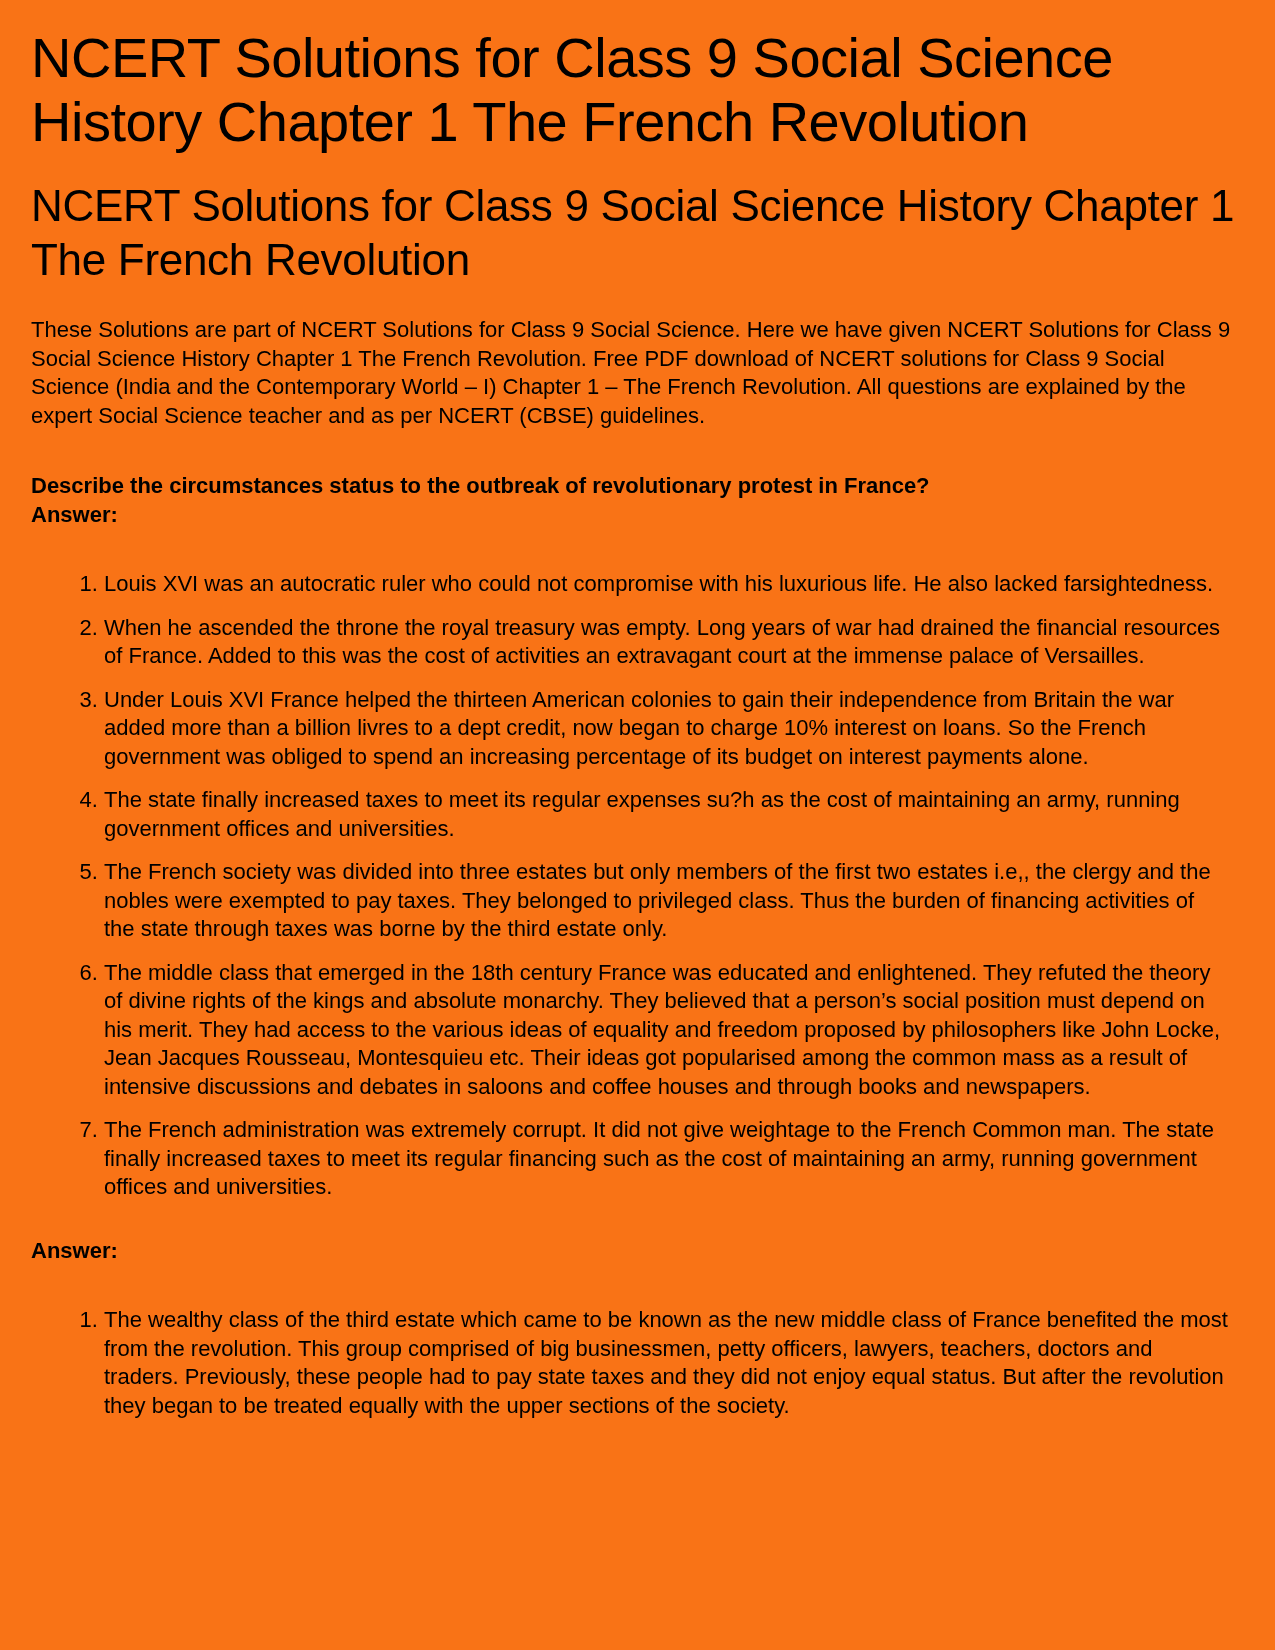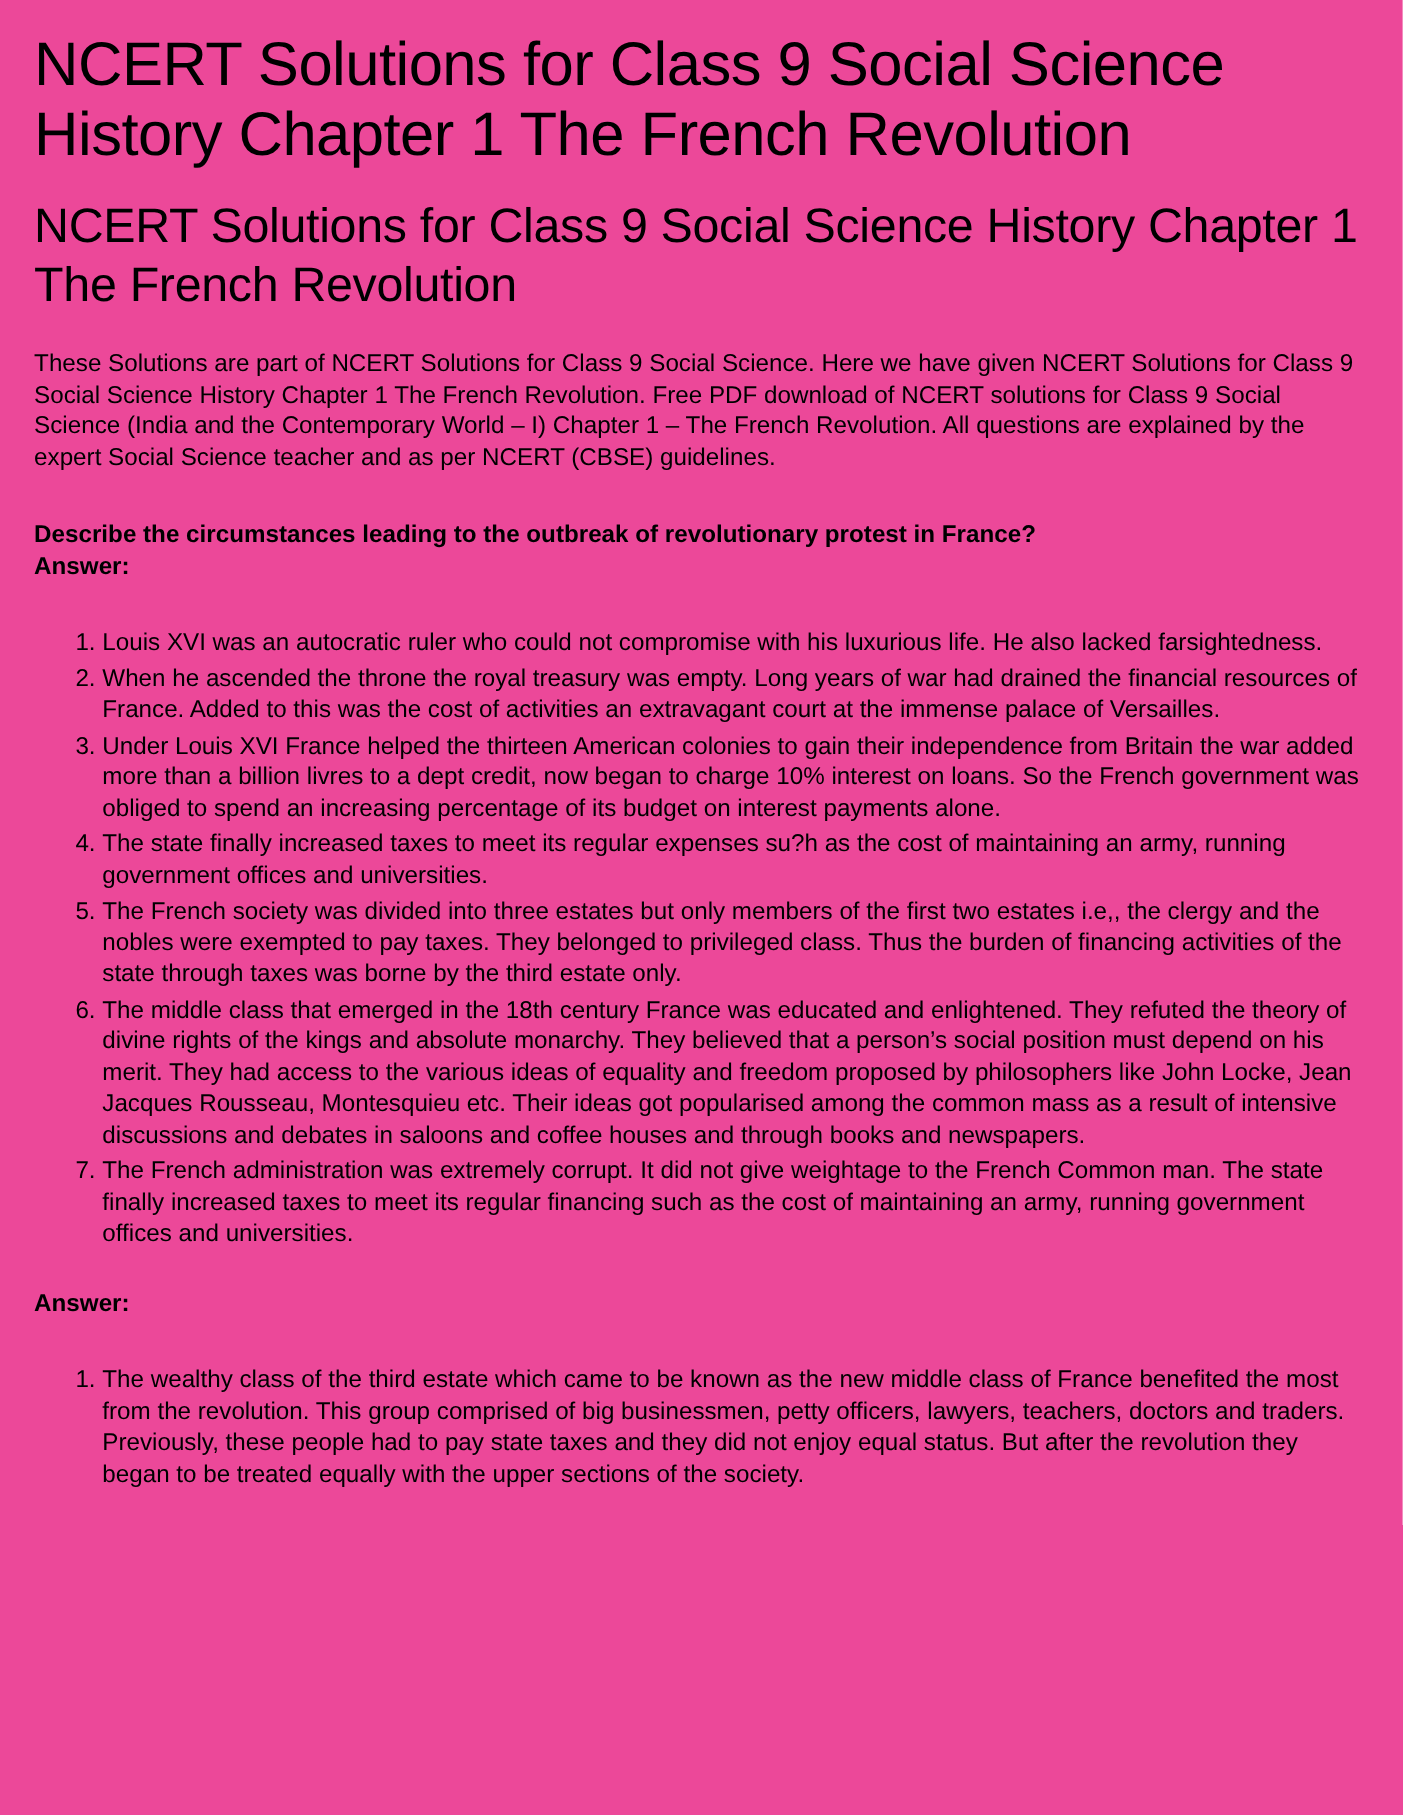--- a/index.html
+++ b/index.html
@@ -10,21 +10,21 @@
   body {
     width: 1275px;
     height: 1650px;
     overflow: hidden;
   }
   .page {
     box-sizing: border-box;
     width: 1275px;
     height: 1650px;
     padding: 26px 31px 0 31px;
-    background: #ec4899;
+    background: #f97316;
     color: #000000;
     font-family: "Liberation Sans", sans-serif;
     font-size: 22px;
     line-height: 28.5px;
   }
   h1.doc-title {
     margin: 0;
     font-size: 56px;
     line-height: 64px;
     font-weight: 400;
@@ -50,37 +50,37 @@
     margin: 0;
   }
   .bold {
     font-weight: 700;
   }
   ol.answer-list {
     margin: 41px 0 0 0;
     padding: 0 0 0 58px;
   }
   ol.answer-list li {
-    margin: 4px;
+    margin: 15px;
     padding: 0;
   }
 </style>
 </head>
 <body>
 
 <div class="page">
 
   <h1 class="doc-title">NCERT Solutions for Class 9 Social Science History Chapter 1 The French Revolution</h1>
 
   <h2 class="doc-subtitle">NCERT Solutions for Class 9 Social Science History Chapter 1 The French Revolution</h2>
 
   <p class="intro">These Solutions are part of NCERT Solutions for Class 9 Social Science. Here we have given NCERT Solutions for Class 9 Social Science History Chapter 1 The French Revolution. Free PDF download of NCERT solutions for Class 9 Social Science (India and the Contemporary World – I) Chapter 1 – The French Revolution. All questions are explained by the expert Social Science teacher and as per NCERT (CBSE) guidelines.</p>
 
   <div class="qa-head">
-    <p class="bold">Describe the circumstances leading to the outbreak of revolutionary protest in France?</p>
+    <p class="bold">Describe the circumstances status to the outbreak of revolutionary protest in France?</p>
     <p class="bold">Answer:</p>
   </div>
 
   <ol class="answer-list">
       <li>Louis XVI was an autocratic ruler who could not compromise with his luxurious life. He also lacked farsightedness.</li>
       <li>When he ascended the throne the royal treasury was empty. Long years of war had drained the financial resources of France. Added to this was the cost of activities an extravagant court at the immense palace of Versailles.</li>
       <li>Under Louis XVI France helped the thirteen American colonies to gain their independence from Britain the war added more than a billion livres to a dept credit, now began to charge 10% interest on loans. So the French government was obliged to spend an increasing percentage of its budget on interest payments alone.</li>
       <li>The state finally increased taxes to meet its regular expenses su?h as the cost of maintaining an army, running government offices and universities.</li>
       <li>The French society was divided into three estates but only members of the first two estates i.e,, the clergy and the nobles were exempted to pay taxes. They belonged to privileged class. Thus the burden of financing activities of the state through taxes was borne by the third estate only.</li>
       <li>The middle class that emerged in the 18th century France was educated and enlightened. They refuted the theory of divine rights of the kings and absolute monarchy. They believed that a person’s social position must depend on his merit. They had access to the various ideas of equality and freedom proposed by philosophers like John Locke, Jean Jacques Rousseau, Montesquieu etc. Their ideas got popularised among the common mass as a result of intensive discussions and debates in saloons and coffee houses and through books and newspapers.</li>

